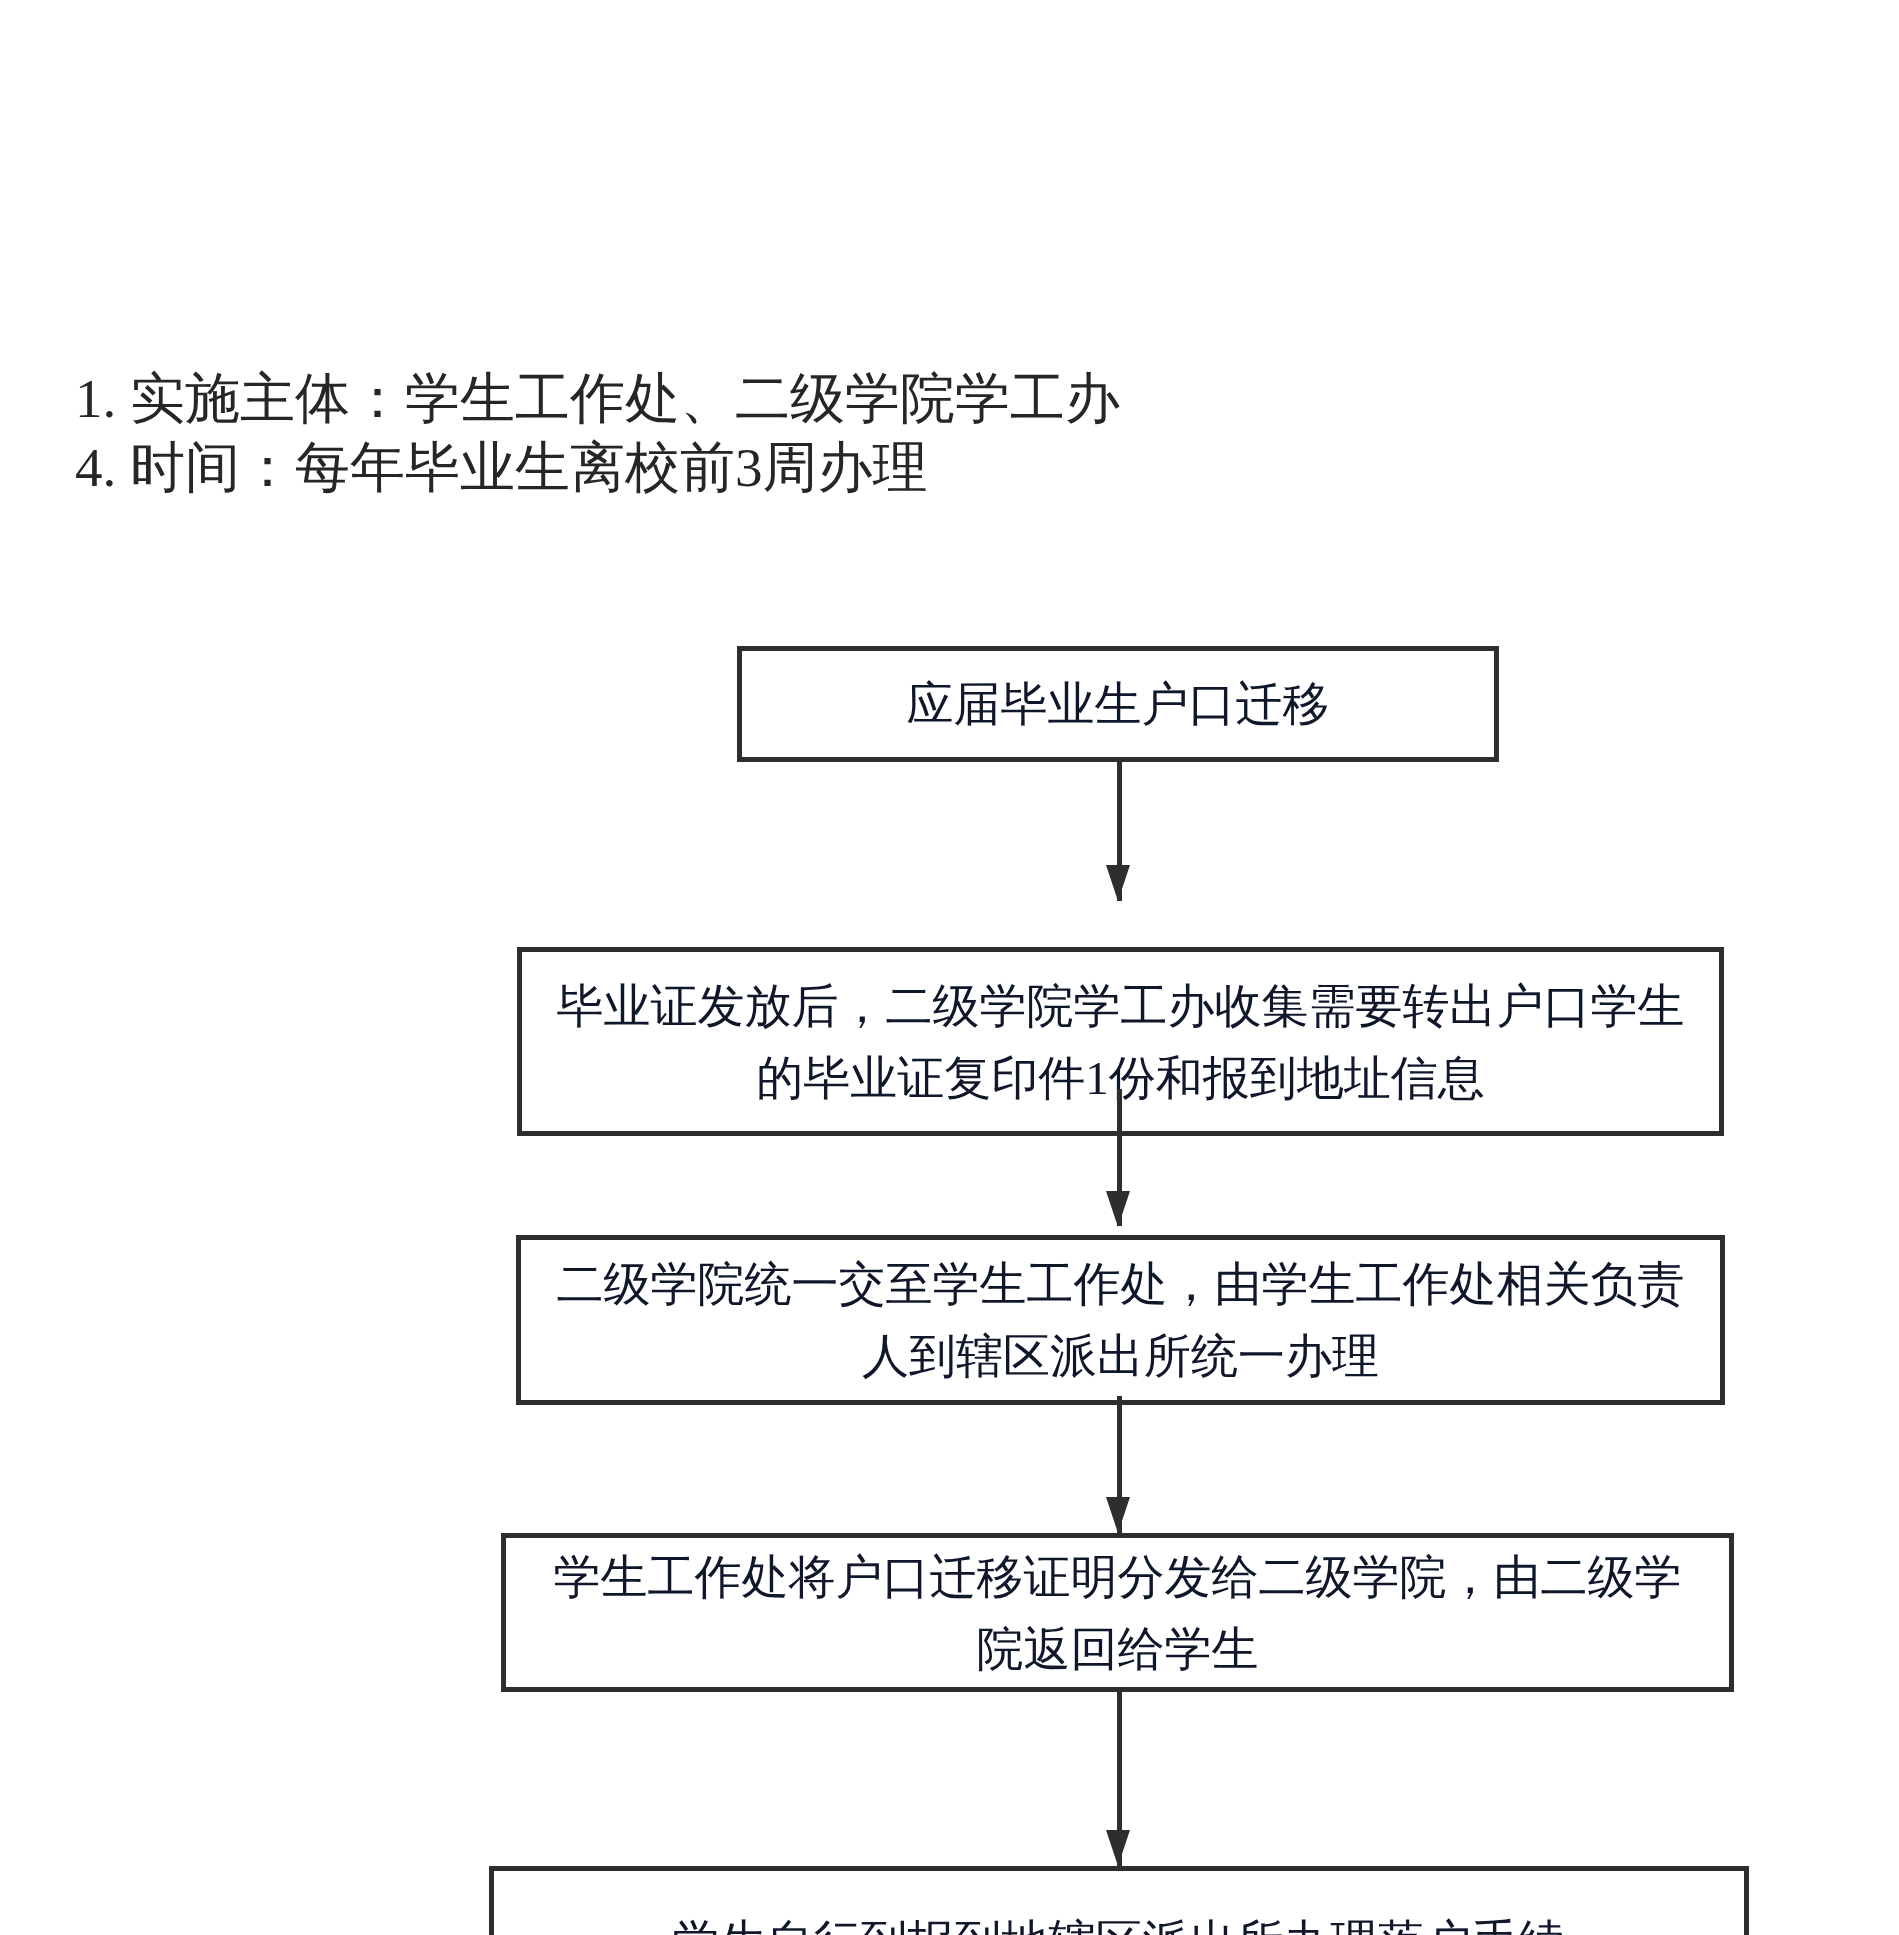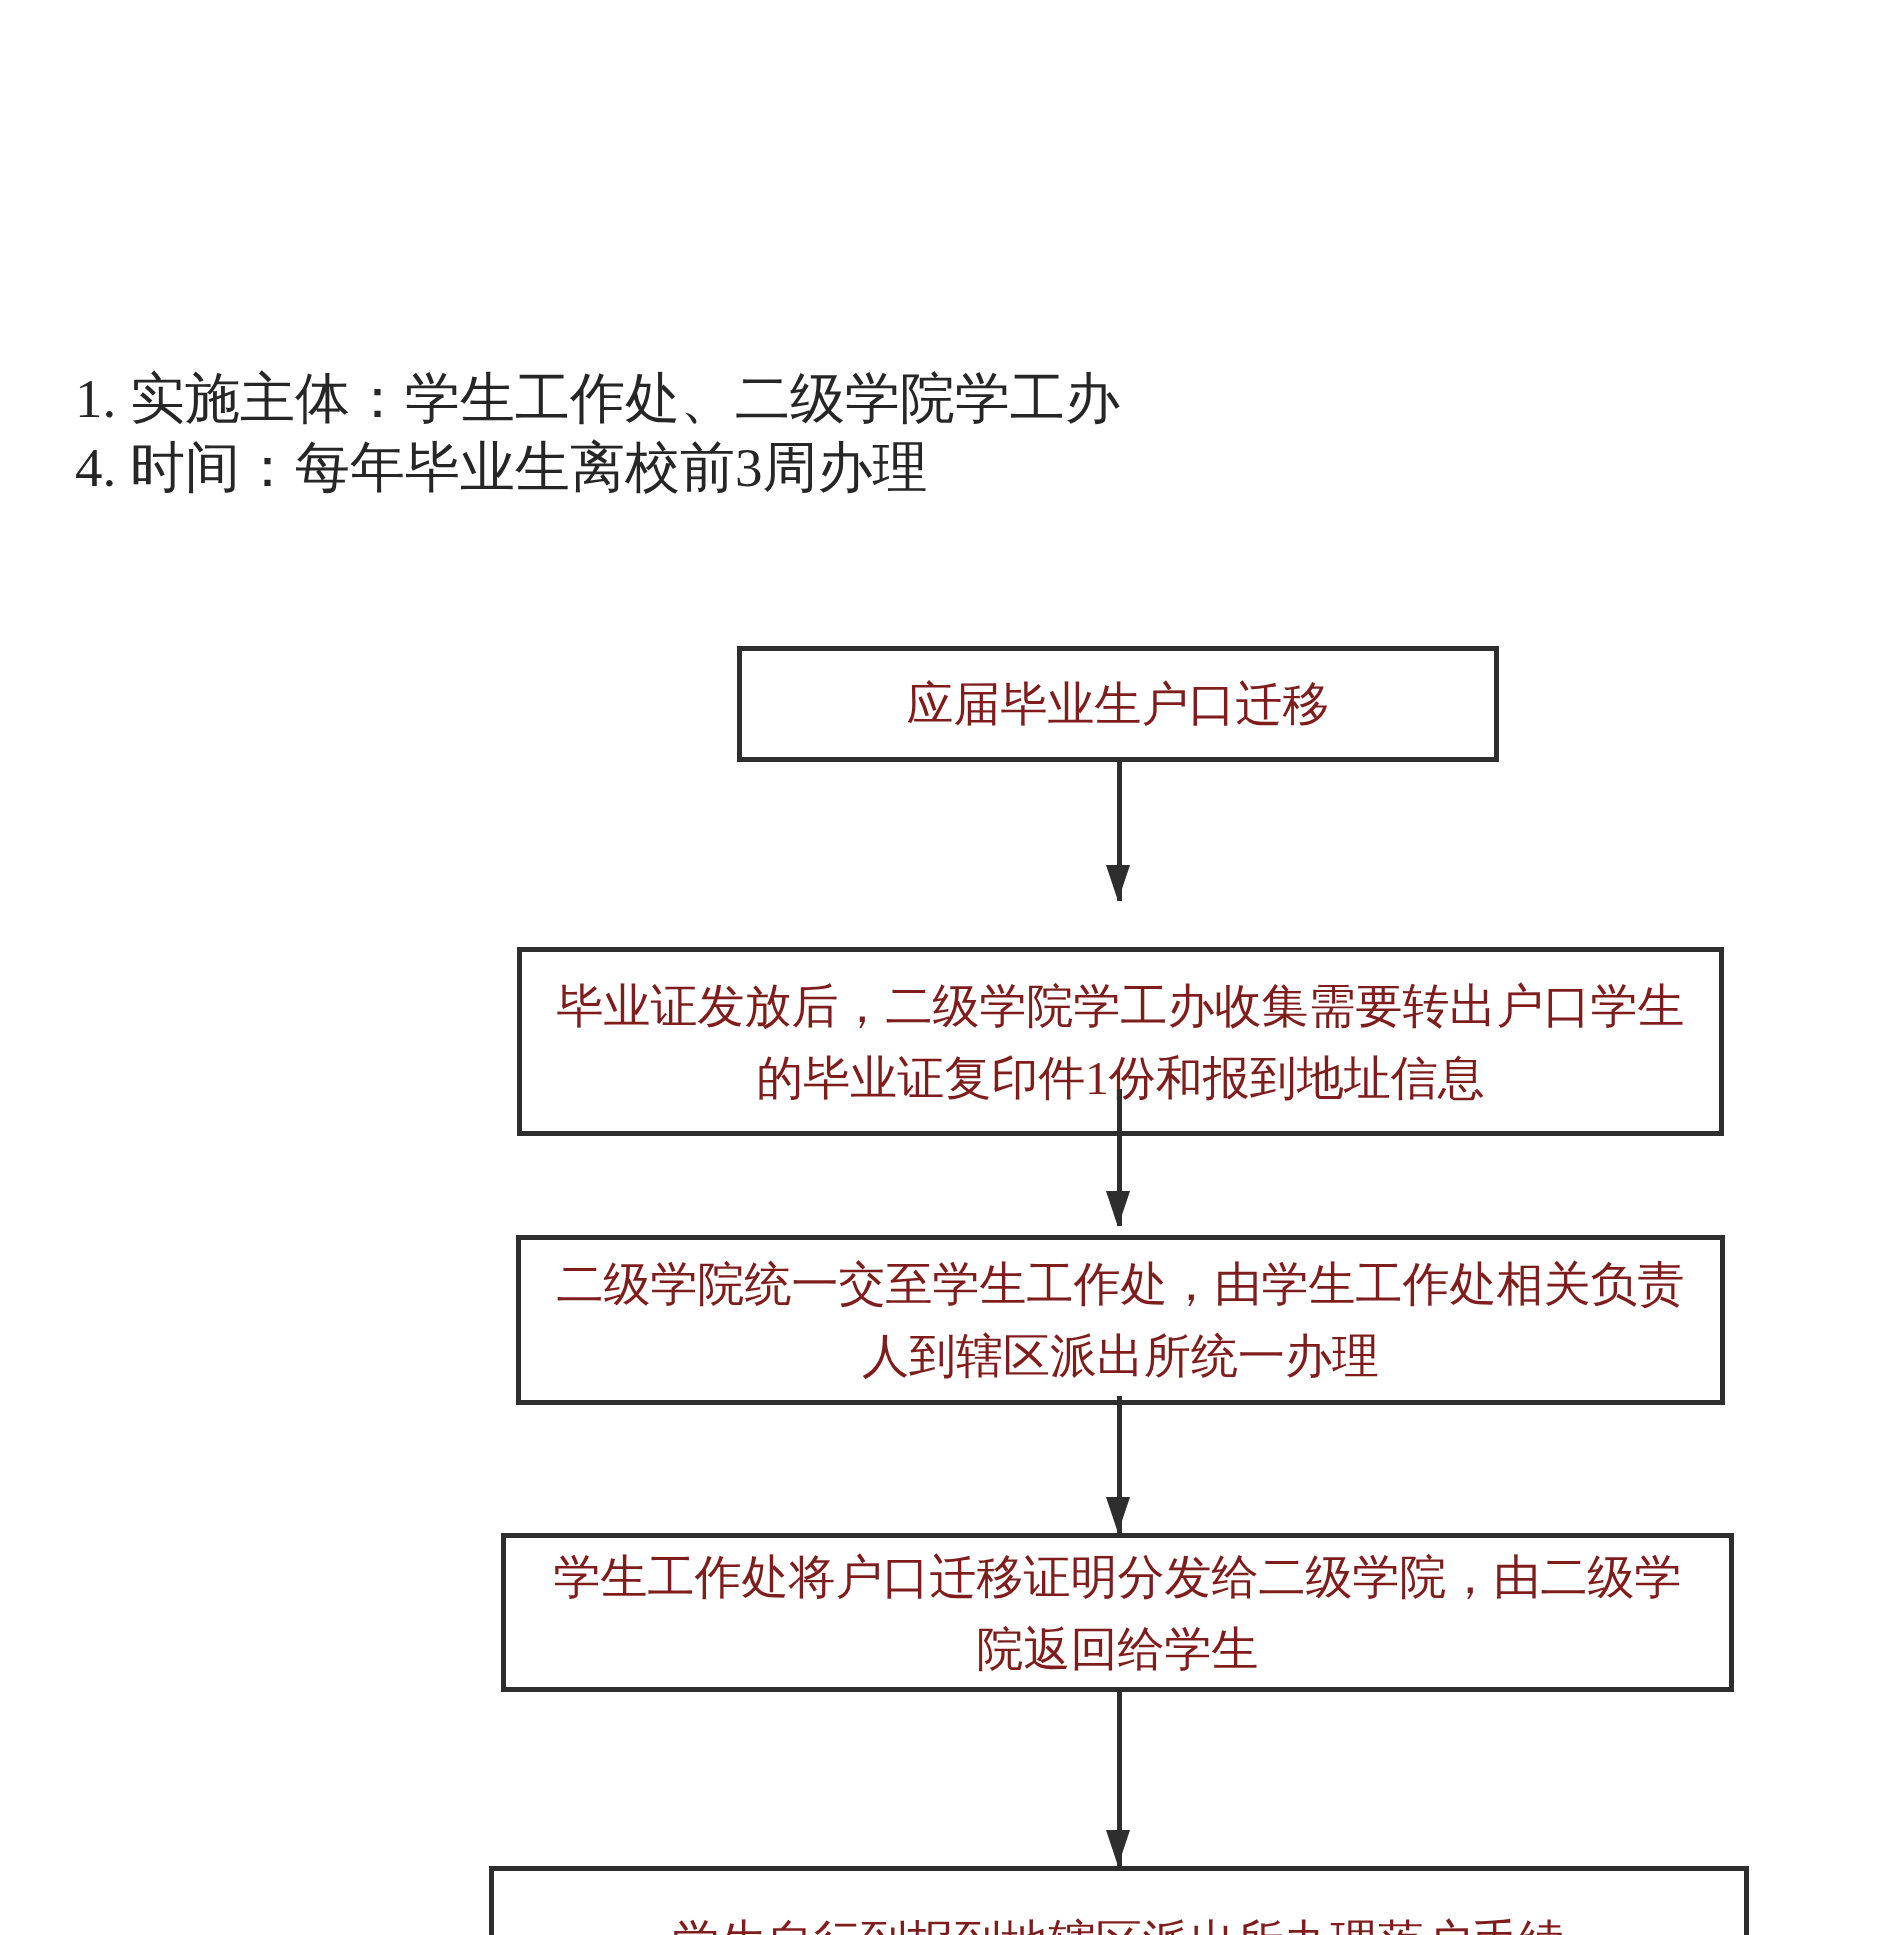--- a/index.html
+++ b/index.html
@@ -43,21 +43,21 @@
     box-sizing: border-box;
     border: 5.4px solid #2e2e2e;
     background: #ffffff;
     display: flex;
     align-items: center;
     justify-content: center;
     text-align: center;
     font-size: 47px;
     line-height: 72px;
     white-space: pre-line;
-    color: #7f1d1d;
+    color: #0f172a;
   }
   .node1 { left: 737px; top: 646px; width: 762px; height: 116px; }
   .node2 { left: 517px; top: 947px; width: 1207px; height: 189px; }
   .node3 { left: 516px; top: 1227px; width: 1209px; height: 170px; margin-top: 8px; }
   .node4 { left: 501px; top: 1533px; width: 1233px; height: 159px; }
   .node5 { left: 489px; top: 1866px; width: 1260px; height: 151px; }
   .arrow-line {
     position: absolute;
     left: 1117px;
     width: 4.6px;

